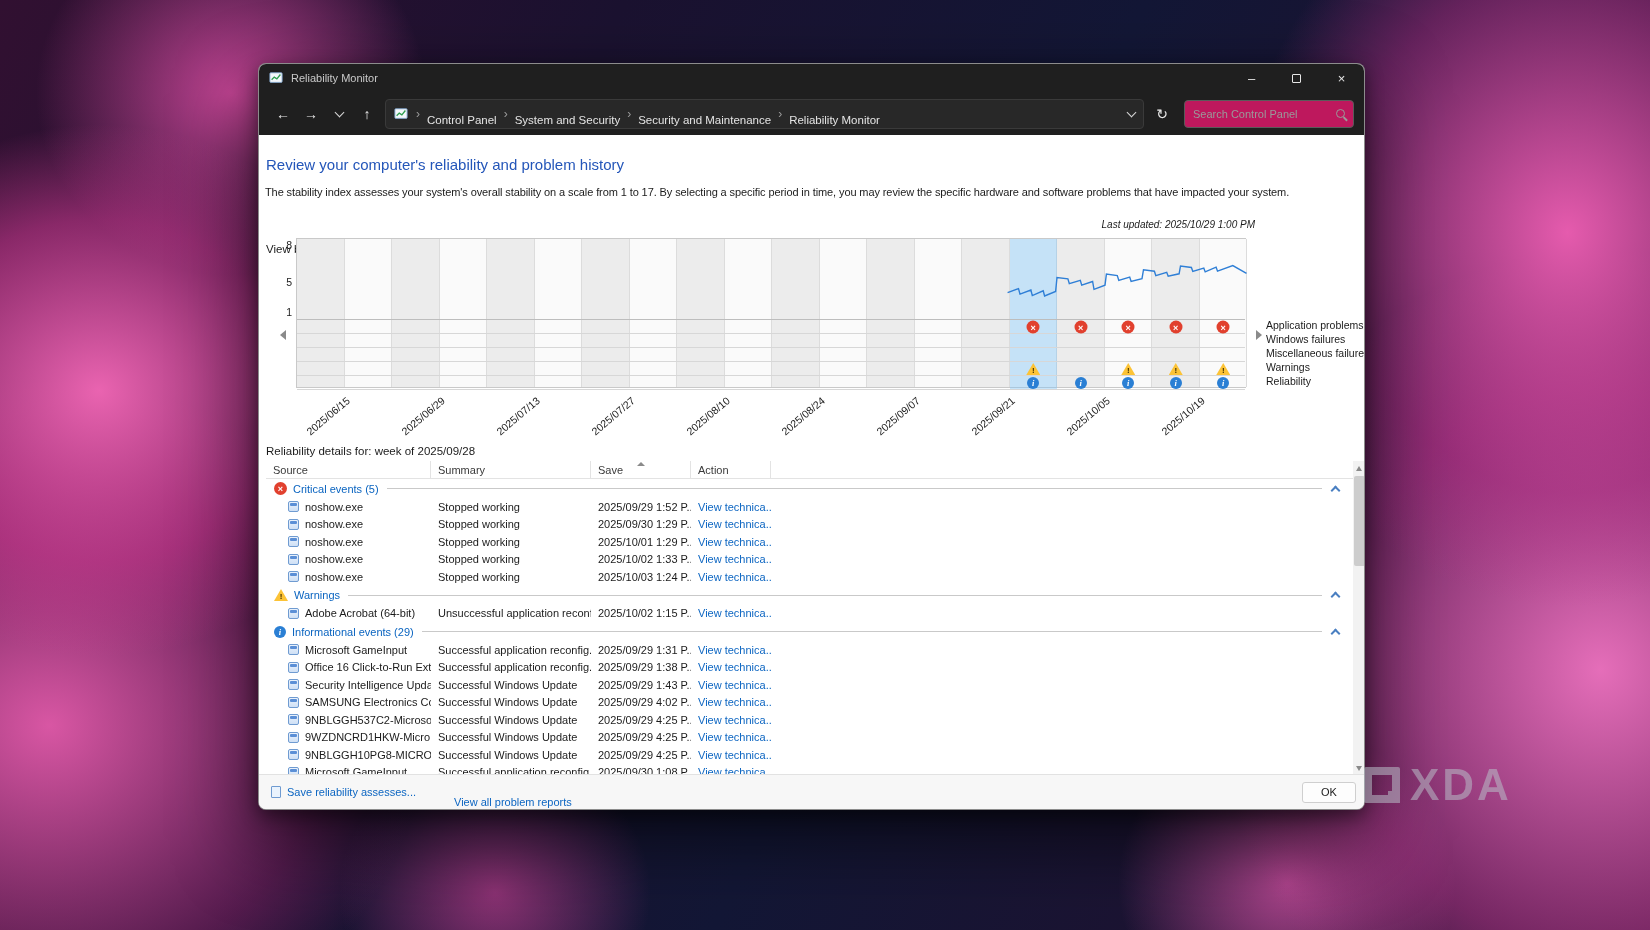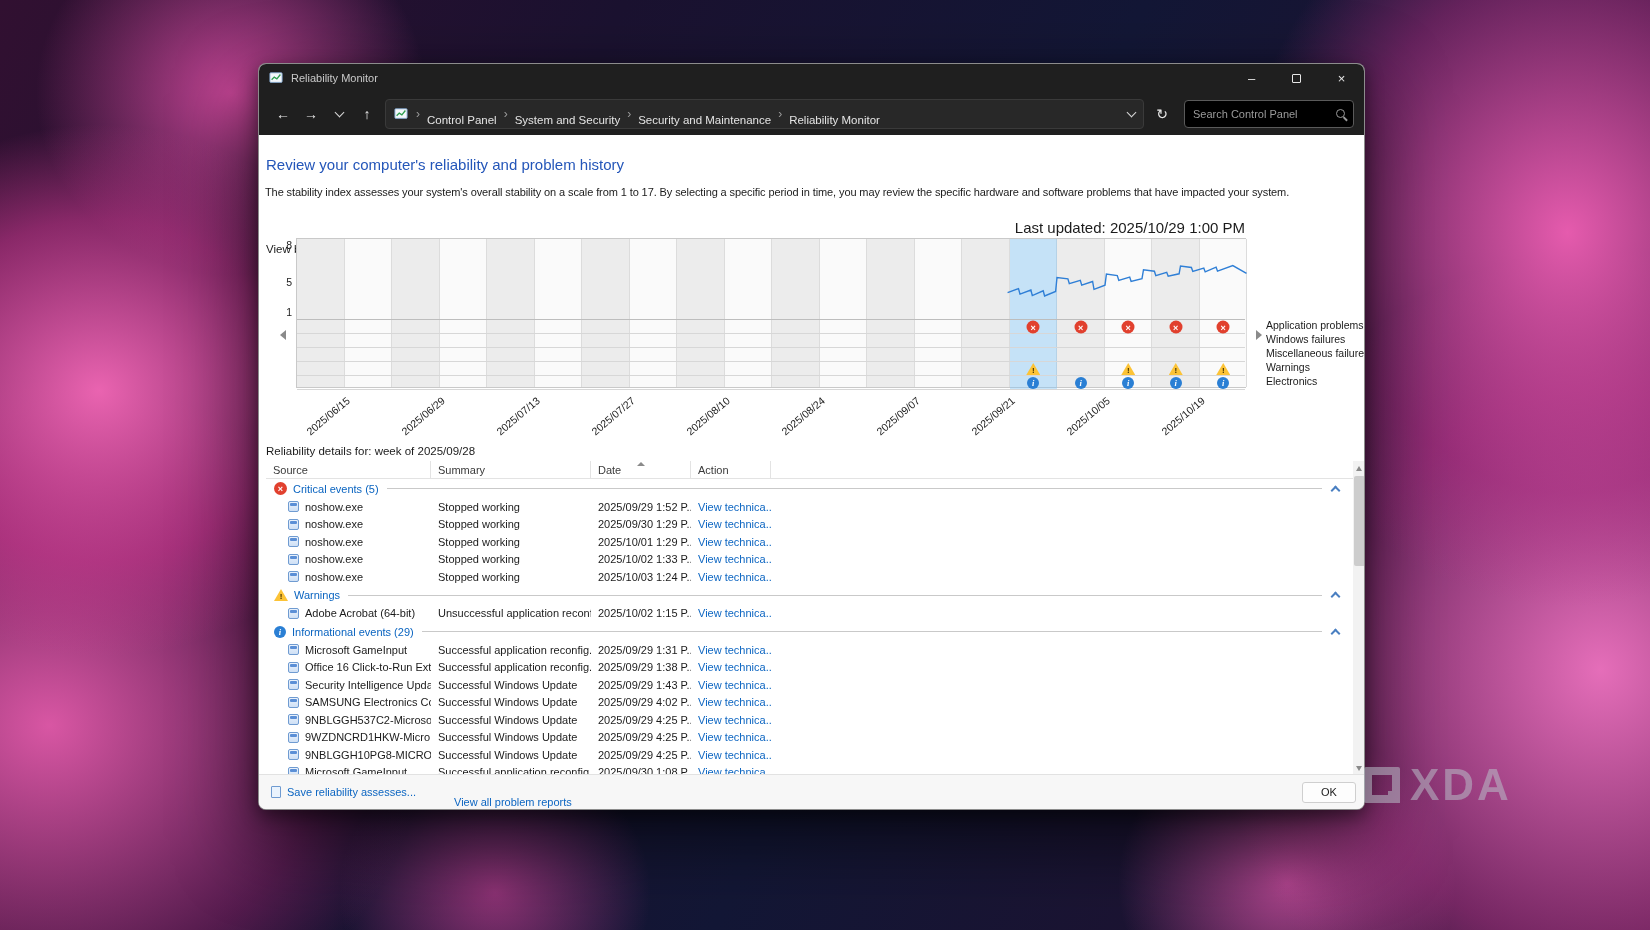--- a/index.html
+++ b/index.html
@@ -33,34 +33,34 @@
   .cap-btn .maxbox { width:9px; height:9px; border:1px solid #e6e6e6; border-radius:1px; }
 
   .navbar { height:43px; background:#1f1f1f; display:flex; align-items:center; padding:0 10px; }
   .nav-btn { width:28px; height:28px; display:flex; align-items:center; justify-content:center; color:#e8e8e8; font-size:14px; border-radius:4px; flex:0 0 auto; }
   .chev-down { width:7px; height:7px; border-right:1.5px solid #d8d8d8; border-bottom:1.5px solid #d8d8d8; transform:rotate(45deg); margin-top:-3px; }
   .breadcrumb { flex:1; height:30px; background:#282828; border:1px solid #3a3a3a; border-radius:4px; display:flex; align-items:center; padding:0 8px; color:#e4e4e4; font-size:11.5px; margin:0 4px; }
   .breadcrumb svg { margin-right:6px; }
   .crumb { padding:0 5px; white-space:nowrap;margin-top:13px; }
   .crumb-sep { color:#9a9a9a; padding:0 2px; font-size:12px; }
   .bc-spacer { flex:1; }
-  .searchbox { width:170px; height:28px; background:#000000; border:1px solid #5a5a5a; border-radius:4px; display:flex; align-items:center; padding:0 8px; margin-left:8px; flex:0 0 auto; }
+  .searchbox { width:170px; height:28px; background:#be185d; border:1px solid #5a5a5a; border-radius:4px; display:flex; align-items:center; padding:0 8px; margin-left:8px; flex:0 0 auto; }
   .searchbox input { flex:1; background:transparent; border:none; outline:none; color:#ddd; font-size:11px; }
   .searchbox input::placeholder { color:#9a9a9a; }
   .mag { width:9px; height:9px; border:1.5px solid #9a9a9a; border-radius:50%; position:relative; flex:0 0 auto; }
   .mag::after { content:""; position:absolute; width:5px; height:1.5px; background:#9a9a9a; transform:rotate(45deg); right:-4px; bottom:-2px; }
 
   
   .content { position:relative; height:641px; background:#fff; color:#1a1a1a; }
   .page-title { position:absolute; left:7px; top:21px; font-size:15px; font-weight:400; color:#2456b9; }
   .page-desc { position:absolute; left:6px; top:51px; font-size:11px; letter-spacing:-0.1px; white-space:nowrap; color:#1b1b1b; }
   .viewbar { position:absolute; left:7px; top:84px; font-size:11.5px; color:#1b1b1b;margin-top:24px; }
   .viewbar .lnk { color:#0d66c2; }
   .viewbar .lnk.sel { font-weight:bold; }
-  .last-updated { position:absolute; top:84px; right:119px; font-size:15px; color:#1b1b1b; }
+  .last-updated { position:absolute; top:84px; right:109px; font-size:10px; color:#1b1b1b;font-style:italic; }
 
   
   .chart-area { position:absolute; left:7px; top:103px; width:1100px; height:205px; }
   .ytick { position:absolute; left:0; width:26px; text-align:right; font-size:10.5px; color:#1b1b1b; }
   .chart-body { position:absolute; left:30px; top:0; width:950px; height:150px; border:1px solid #c9c9c9; }
   .stripes { position:absolute; inset:0; }
   .stripe { position:absolute; top:0; height:100%; border-right:1px solid #dcdcdc; }
   .stripe.even { background:#ececec; }
   .stripe.odd { background:#fafafa; }
   .plot { position:absolute; top:0; left:0; width:100%; height:78px; }
@@ -255,33 +255,33 @@
           <div class="xlab" style="left: 578px;">2025/09/07</div>
           <div class="xlab" style="left: 673px;">2025/09/21</div>
           <div class="xlab" style="left: 768px;">2025/10/05</div>
           <div class="xlab" style="left: 863px;">2025/10/19</div>
         </div>
       <div class="legend" id="legend">
           <div>Application problems</div>
           <div>Windows failures</div>
           <div>Miscellaneous failures</div>
           <div>Warnings</div>
-          <div>Electronics</div>
+          <div>Reliability</div>
         </div>
     </div>
 
     <div class="details-caption">Reliability details for: week of 2025/09/28</div>
 
     <div class="etable">
       <div class="thead">
         <div class="th c-source">Source</div>
         <div class="th c-summary">Summary</div>
         <div class="th c-date">
             <span class="sort-up"></span>
-            <span>Date</span>
+            <span>Save</span>
           </div>
         <div class="th c-action">Action</div>
         <div class="th c-fill"></div>
       </div>
       <div class="tbody" id="tbody">
           <div class="group-row">
             <span class="marker critical inline">×</span>
             <span class="group-label">Critical events (5)</span>
             <span class="group-rule"></span>
             <span class="chev-up"></span>

